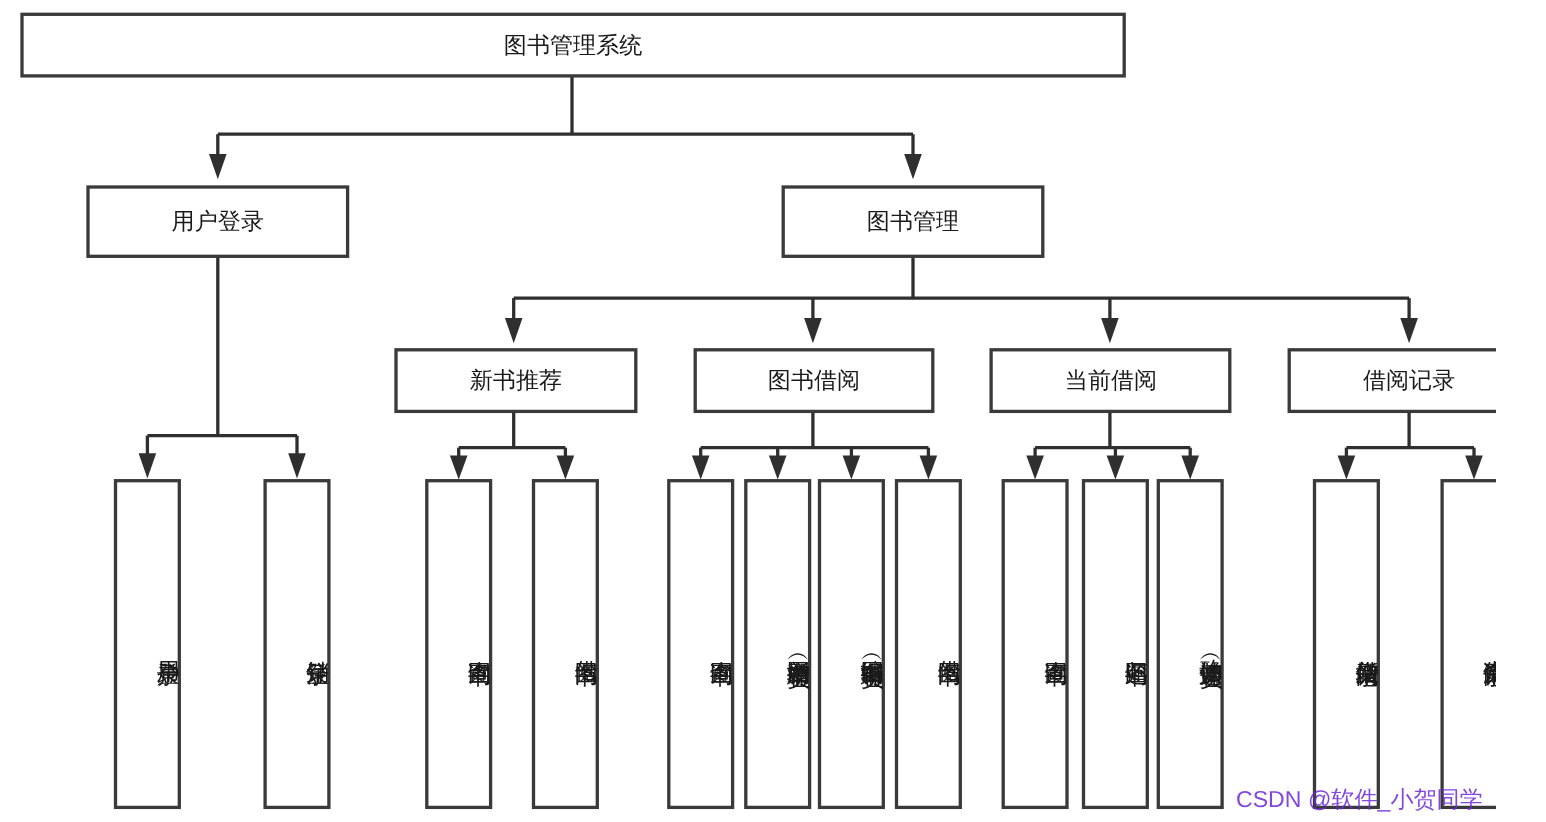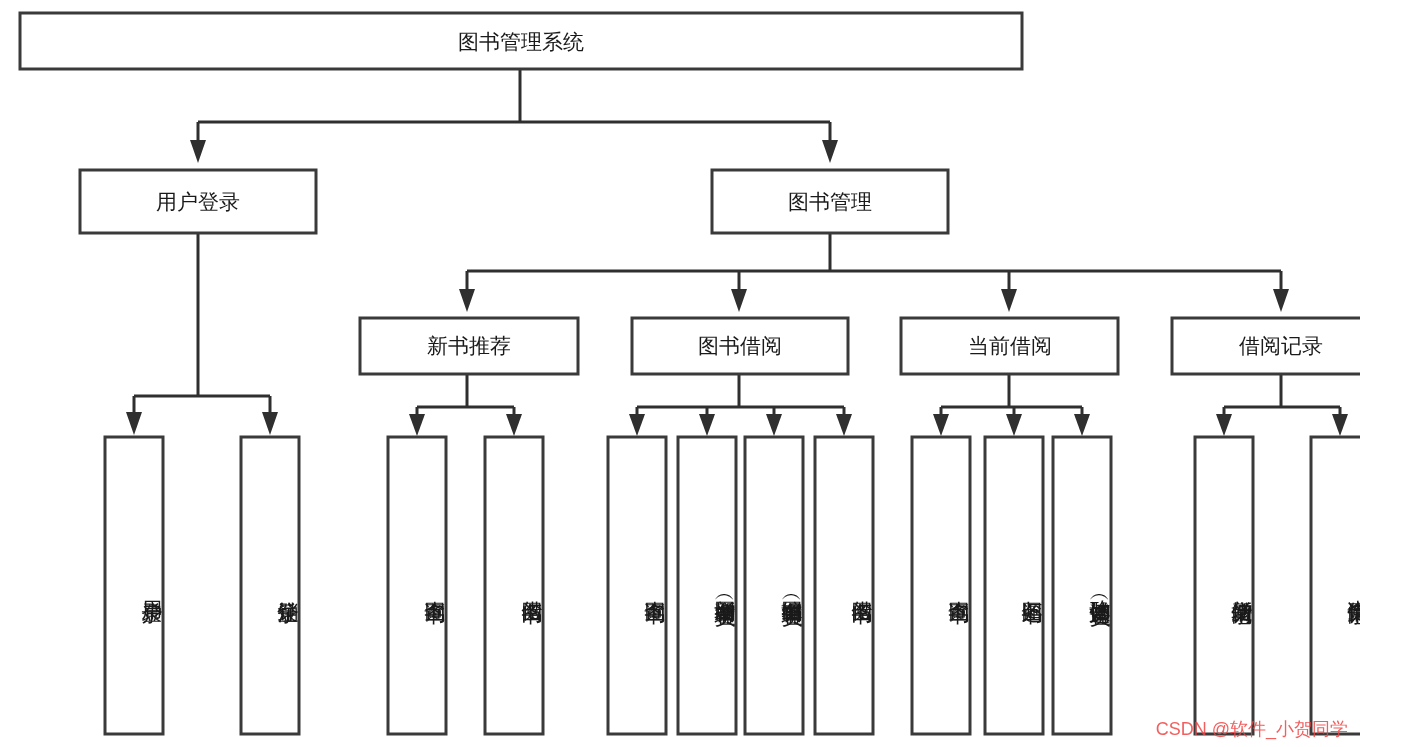--- a/index.html
+++ b/index.html
@@ -60,22 +60,22 @@
     color: #1a1a1a;
     letter-spacing: 1px;
     white-space: nowrap;
     pointer-events: none;
     font-family: "Liberation Sans", "DejaVu Sans", sans-serif;
   }
   .watermark {
     position: absolute;
     right: 12px;
     bottom: 6px;
-    font-size: 18px;
-    color: #ef4444;
+    font-size: 21px;
+    color: #6d28d9;
     font-family: "Liberation Sans", "DejaVu Sans", sans-serif;
     white-space: nowrap;
     opacity: 0.85;
   }
 </style>
 </head>
 <body>
 
 <div id="diagram-root">
 

